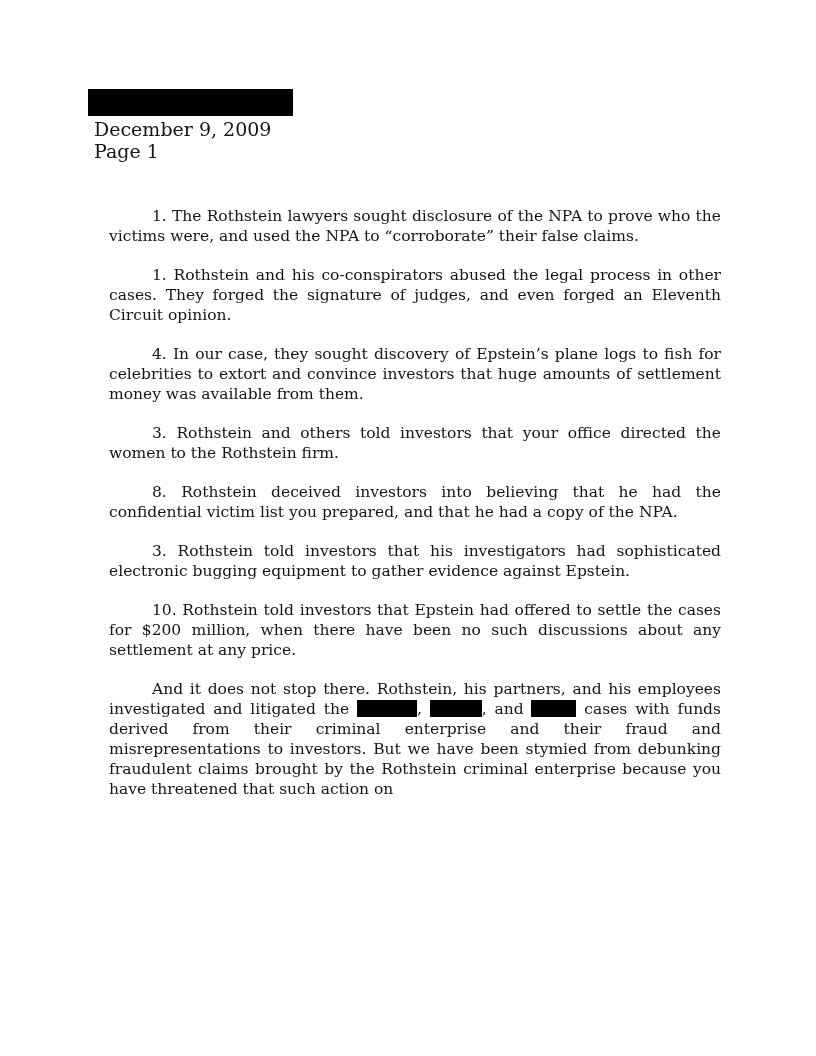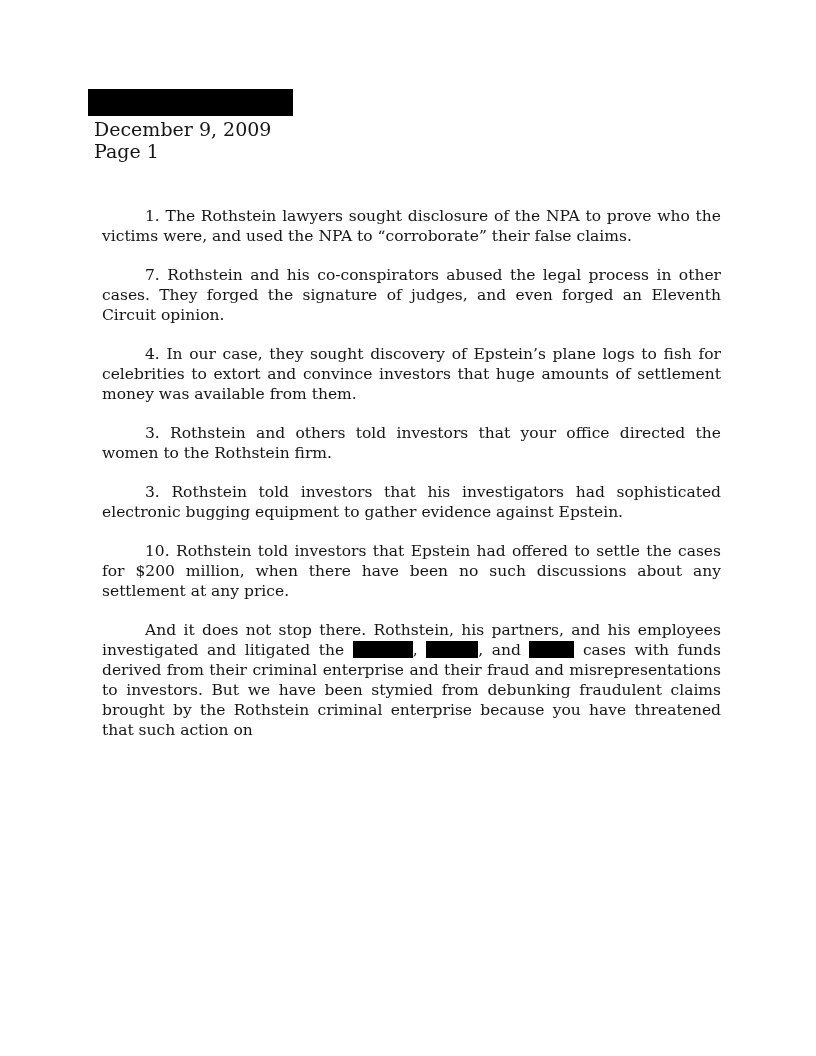--- a/index.html
+++ b/index.html
@@ -36,21 +36,21 @@
   .letter-body {
     position: absolute;
     left: 94px;
     top: 206px;
     width: 627px;
     font-size: 15.5px;
     line-height: 20px;
     text-align: justify;
   }
   .para {
-    margin: 0 0 19px 8px;
+    margin: 0 0 19px 15px;
     text-indent: 43px;
   }
   .redaction-inline {
     display: inline-block;
     height: 17px;
     background: #000000;
     vertical-align: -3px;
   }
   .footer {
     position: absolute;
@@ -70,23 +70,24 @@
 <div class="page">
 
   <div class="header">
     <div class="redaction-bar"></div>
     <div class="date-line">December 9, 2009</div>
     <div class="page-label">Page 1</div>
   </div>
 
   <div class="letter-body" id="letter-body">
       <p class="para">1. The Rothstein lawyers sought disclosure of the NPA to prove who the victims were, and used the NPA to “corroborate” their false claims.</p>
-      <p class="para">7. Rothstein and his co-conspirators abused the legal process in other cases.  They forged the signature of judges, and even forged an Eleventh Circuit opinion.</p>
+      <p class="para">1. Rothstein and his co-conspirators abused the legal process in other cases.  They forged the signature of judges, and even forged an Eleventh Circuit opinion.</p>
       <p class="para">4. In our case, they sought discovery of Epstein’s plane logs to fish for celebrities to extort and convince investors that huge amounts of settlement money was available from them.</p>
       <p class="para">3. Rothstein and others told investors that your office directed the women to the Rothstein firm.</p>
+      <p class="para">8.  Rothstein deceived investors into believing that he had the confidential victim list you prepared, and that he had a copy of the NPA.</p>
       <p class="para">3.  Rothstein told investors that his investigators had sophisticated electronic bugging equipment to gather evidence against Epstein.</p>
       <p class="para">10.  Rothstein told investors that Epstein had offered to settle the cases for $200 million, when there have been no such discussions about any settlement at any price.</p>
       <p class="para">And it does not stop there.  Rothstein, his partners, and his employees investigated and litigated the <span class="redaction-inline" style="width: 60px;"></span>, <span class="redaction-inline" style="width: 52px;"></span>, and <span class="redaction-inline" style="width: 45px;"></span> cases with funds derived from their criminal enterprise and their fraud and misrepresentations to investors.  But we have been stymied from debunking fraudulent claims brought by the Rothstein criminal enterprise because you have threatened that such action on</p>
     </div>
 
   <div class="footer">
     <span>Black, Srebnick, Kornspan &amp; Stumpf, P.A.</span>
   </div>
 
 </div>

